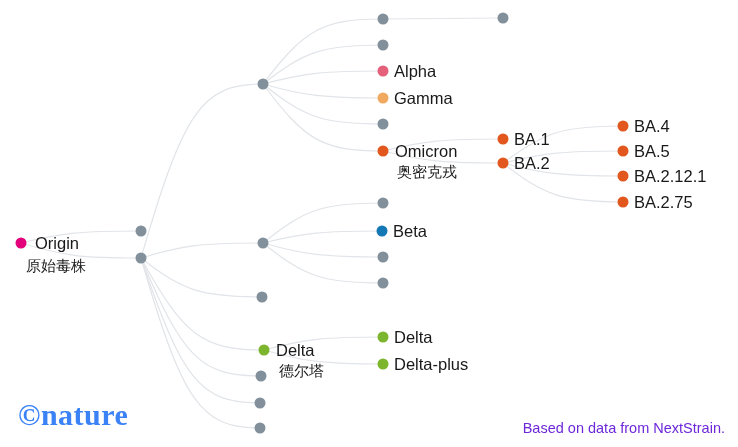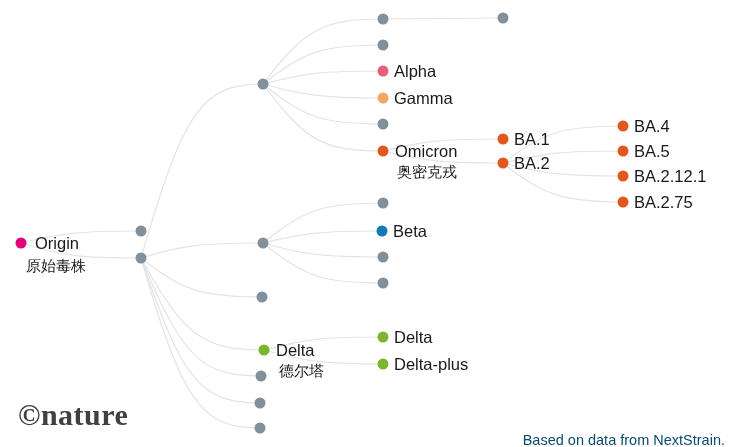--- a/index.html
+++ b/index.html
@@ -13,21 +13,21 @@
   svg text.zh { font-size:15px; }
   .legend { position:absolute; left:30px; top:10px; color:#191919; font-size:16.5px; line-height:1; }
   .legend-row { display:flex; align-items:center; }
   .legend .dot { width:11px; height:11px; border-radius:50%; margin-right:8px; flex:0 0 auto; }
   .legend .zh-row { margin-top:7px; margin-left:2px; font-size:15px; }
   .logo {
     position:absolute; left:18px; top:398px;
     font-family:"Liberation Serif","DejaVu Serif",serif; font-weight:bold;
     font-size:30px; letter-spacing:0.5px;
   }
-  .credit { position:absolute; right:13px; top:432px; font-size:14.5px; color:#0c4a6e; }
+  .credit { position:absolute; right:13px; top:420px; font-size:14.5px; color:#6d28d9; }
 </style>
 </head>
 <body>
 
 <div class="canvas">
 
   <svg id="tree-svg" width="738" height="447" viewBox="0 0 738 447">
       <path d="M21,243 C63,232.8 81,231 141,231" fill="none" stroke="#e1e4e8" stroke-width="1.2"></path>
       <path d="M21,243 C63,255.75 81,258 141,258" fill="none" stroke="#e1e4e8" stroke-width="1.2"></path>
       <path d="M141,258 C183.7,110.1 202,84 263,84" fill="none" stroke="#e1e4e8" stroke-width="1.2"></path>
@@ -98,17 +98,17 @@
       <text x="634" y="132">BA.4</text>
       <circle cx="623" cy="151" r="5.5" fill="#e2571d"></circle>
       <text x="634" y="157">BA.5</text>
       <circle cx="623" cy="176" r="5.5" fill="#e2571d"></circle>
       <text x="634" y="182">BA.2.12.1</text>
       <circle cx="623" cy="202" r="5.5" fill="#e2571d"></circle>
       <text x="634" y="208">BA.2.75</text>
     </svg>
 
 
-  <div class="logo" style="color: #404040;">©nature</div>
+  <div class="logo" style="color: #3b82f6;">©nature</div>
 
   <div class="credit">Based on data from NextStrain.</div>
 
 </div>
 
 </body></html>

